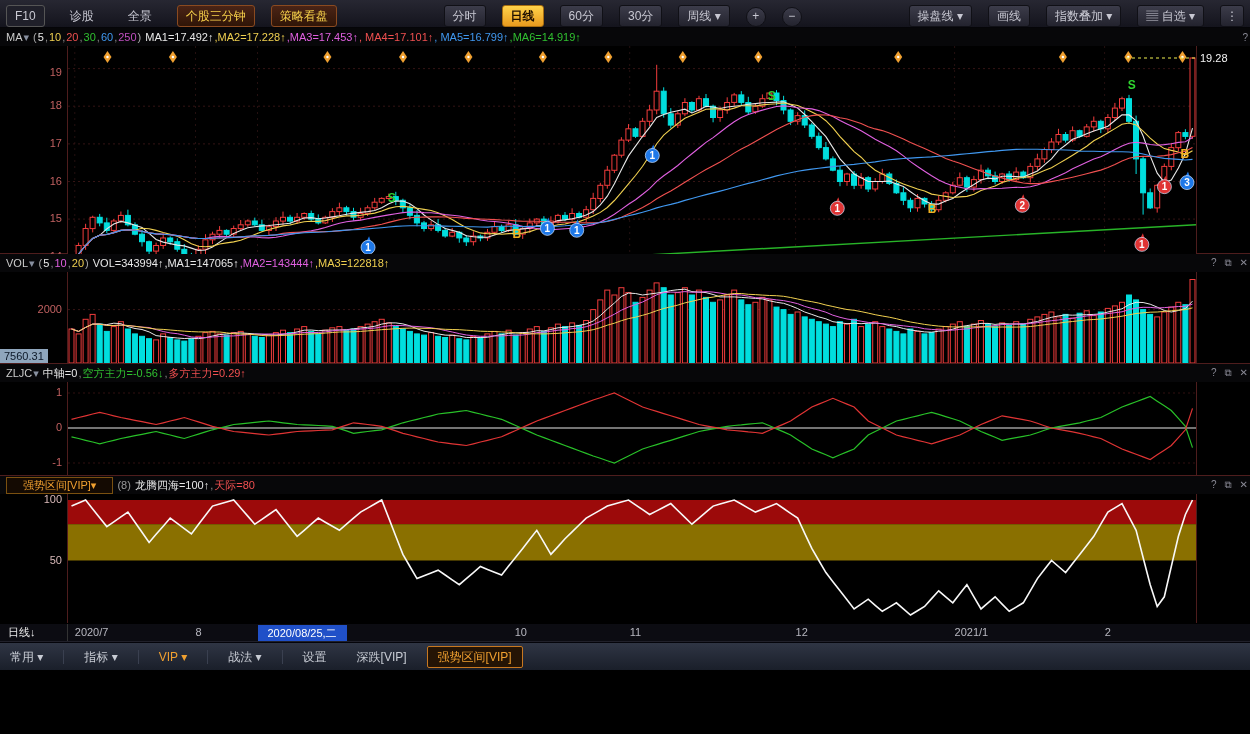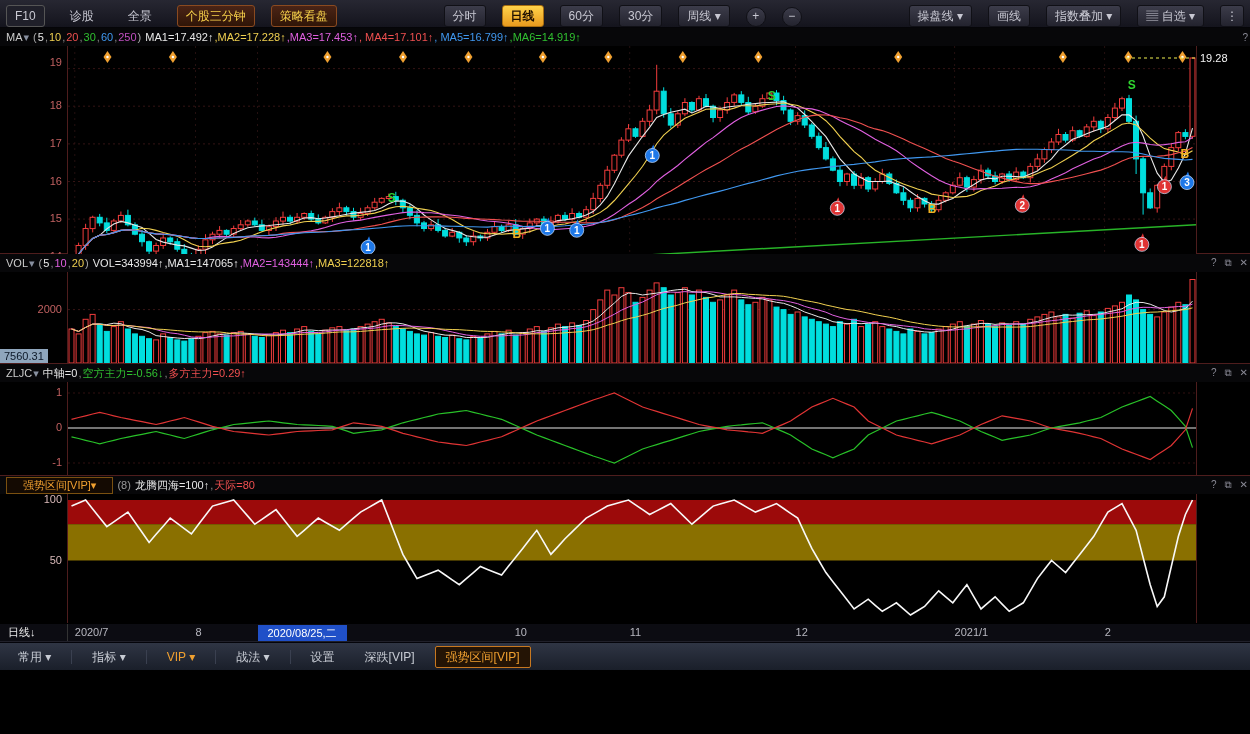--- a/index.html
+++ b/index.html
@@ -35,21 +35,21 @@
 
   
   .dates{height:18px;box-sizing:border-box;background:#0c0c12;position:relative;font-size:11px;border-bottom:1px solid #20202a;}
   .dleft{position:absolute;left:0;top:0;width:68px;height:100%;box-sizing:border-box;border-right:1px solid #333;
     padding-left:8px;line-height:17px;color:#e8e8e8;}
   .dtick{position:absolute;top:2px;color:#b8b8c0;}
   .dhl{position:absolute;top:1px;background:#2050c8;color:#fff;padding:0 10px;line-height:16px;}
 
   
   .bbar{height:28px;box-sizing:border-box;background:linear-gradient(#2f3544,#1a1f2a);display:flex;align-items:center;
-    padding:0 8px;gap:10px;font-size:12px;color:#c8ccd4;border-top:1px solid #04040a;}
+    padding:0 0;gap:10px;font-size:12px;color:#c8ccd4;border-top:1px solid #04040a;}
   .bitem{padding:0 10px;height:20px;line-height:20px;white-space:nowrap;cursor:default;}
   .bitem.vipc{color:#f0a030;}
   .bitem.bsel{border:1px solid #c87820;color:#f0a030;border-radius:2px;background:#241405;}
   .bsep{width:1px;height:14px;background:#3a4050;}
 </style>
 </head>
 <body>
 
 <div id="app">
 
@@ -77,21 +77,21 @@
 
   <section class="panel" style="height:226px;">
     <div class="phead">
       <span><span style="color: rgb(204, 204, 204);">MA</span><span style="color: rgb(136, 144, 160);">▾ </span><span style="color: rgb(170, 170, 170);">(</span><span style="color: rgb(232, 232, 232);">5</span><span style="color: rgb(136, 136, 136);">,</span><span style="color: rgb(240, 208, 80);">10</span><span style="color: rgb(136, 136, 136);">,</span><span style="color: rgb(240, 80, 80);">20</span><span style="color: rgb(136, 136, 136);">,</span><span style="color: rgb(48, 192, 48);">30</span><span style="color: rgb(136, 136, 136);">,</span><span style="color: rgb(64, 152, 240);">60</span><span style="color: rgb(136, 136, 136);">,</span><span style="color: rgb(192, 80, 192);">250</span><span style="color: rgb(170, 170, 170);">)</span><span style="color: rgb(232, 232, 232);">  MA1=17.492↑</span><span style="color: rgb(240, 208, 80);">,MA2=17.228↑</span><span style="color: rgb(224, 96, 224);">,MA3=17.453↑</span><span style="color: rgb(240, 80, 80);">, MA4=17.101↑</span><span style="color: rgb(64, 152, 240);">, MA5=16.799↑</span><span style="color: rgb(48, 192, 48);">,MA6=14.919↑</span></span>
       <span class="wicons">
           <span class="wic">?</span>
         </span>
     </div>
     <div class="prow">
       <div class="axis">
-          <div class="axlab" style="top: 10px; text-align: right;">19</div>
+          <div class="axlab" style="top: 20px; text-align: right;">19</div>
           <div class="axlab" style="top: 53.2222px;">18</div>
           <div class="axlab" style="top: 90.8611px;">17</div>
           <div class="axlab" style="top: 128.5px;">16</div>
           <div class="axlab" style="top: 166.139px;">15</div>
           <div class="axlab" style="top: 203.778px; margin-left: 8px;">14</div>
           <div class="axlab" style="top: 241.417px;">13</div>
         </div>
       <svg id="svg-main" width="1128" height="271">
           <line x1="6.8" y1="0" x2="6.8" y2="271" stroke="#241010" stroke-dasharray="2,4"></line>
           <line x1="127.5" y1="0" x2="127.5" y2="271" stroke="#241010" stroke-dasharray="2,4"></line>

